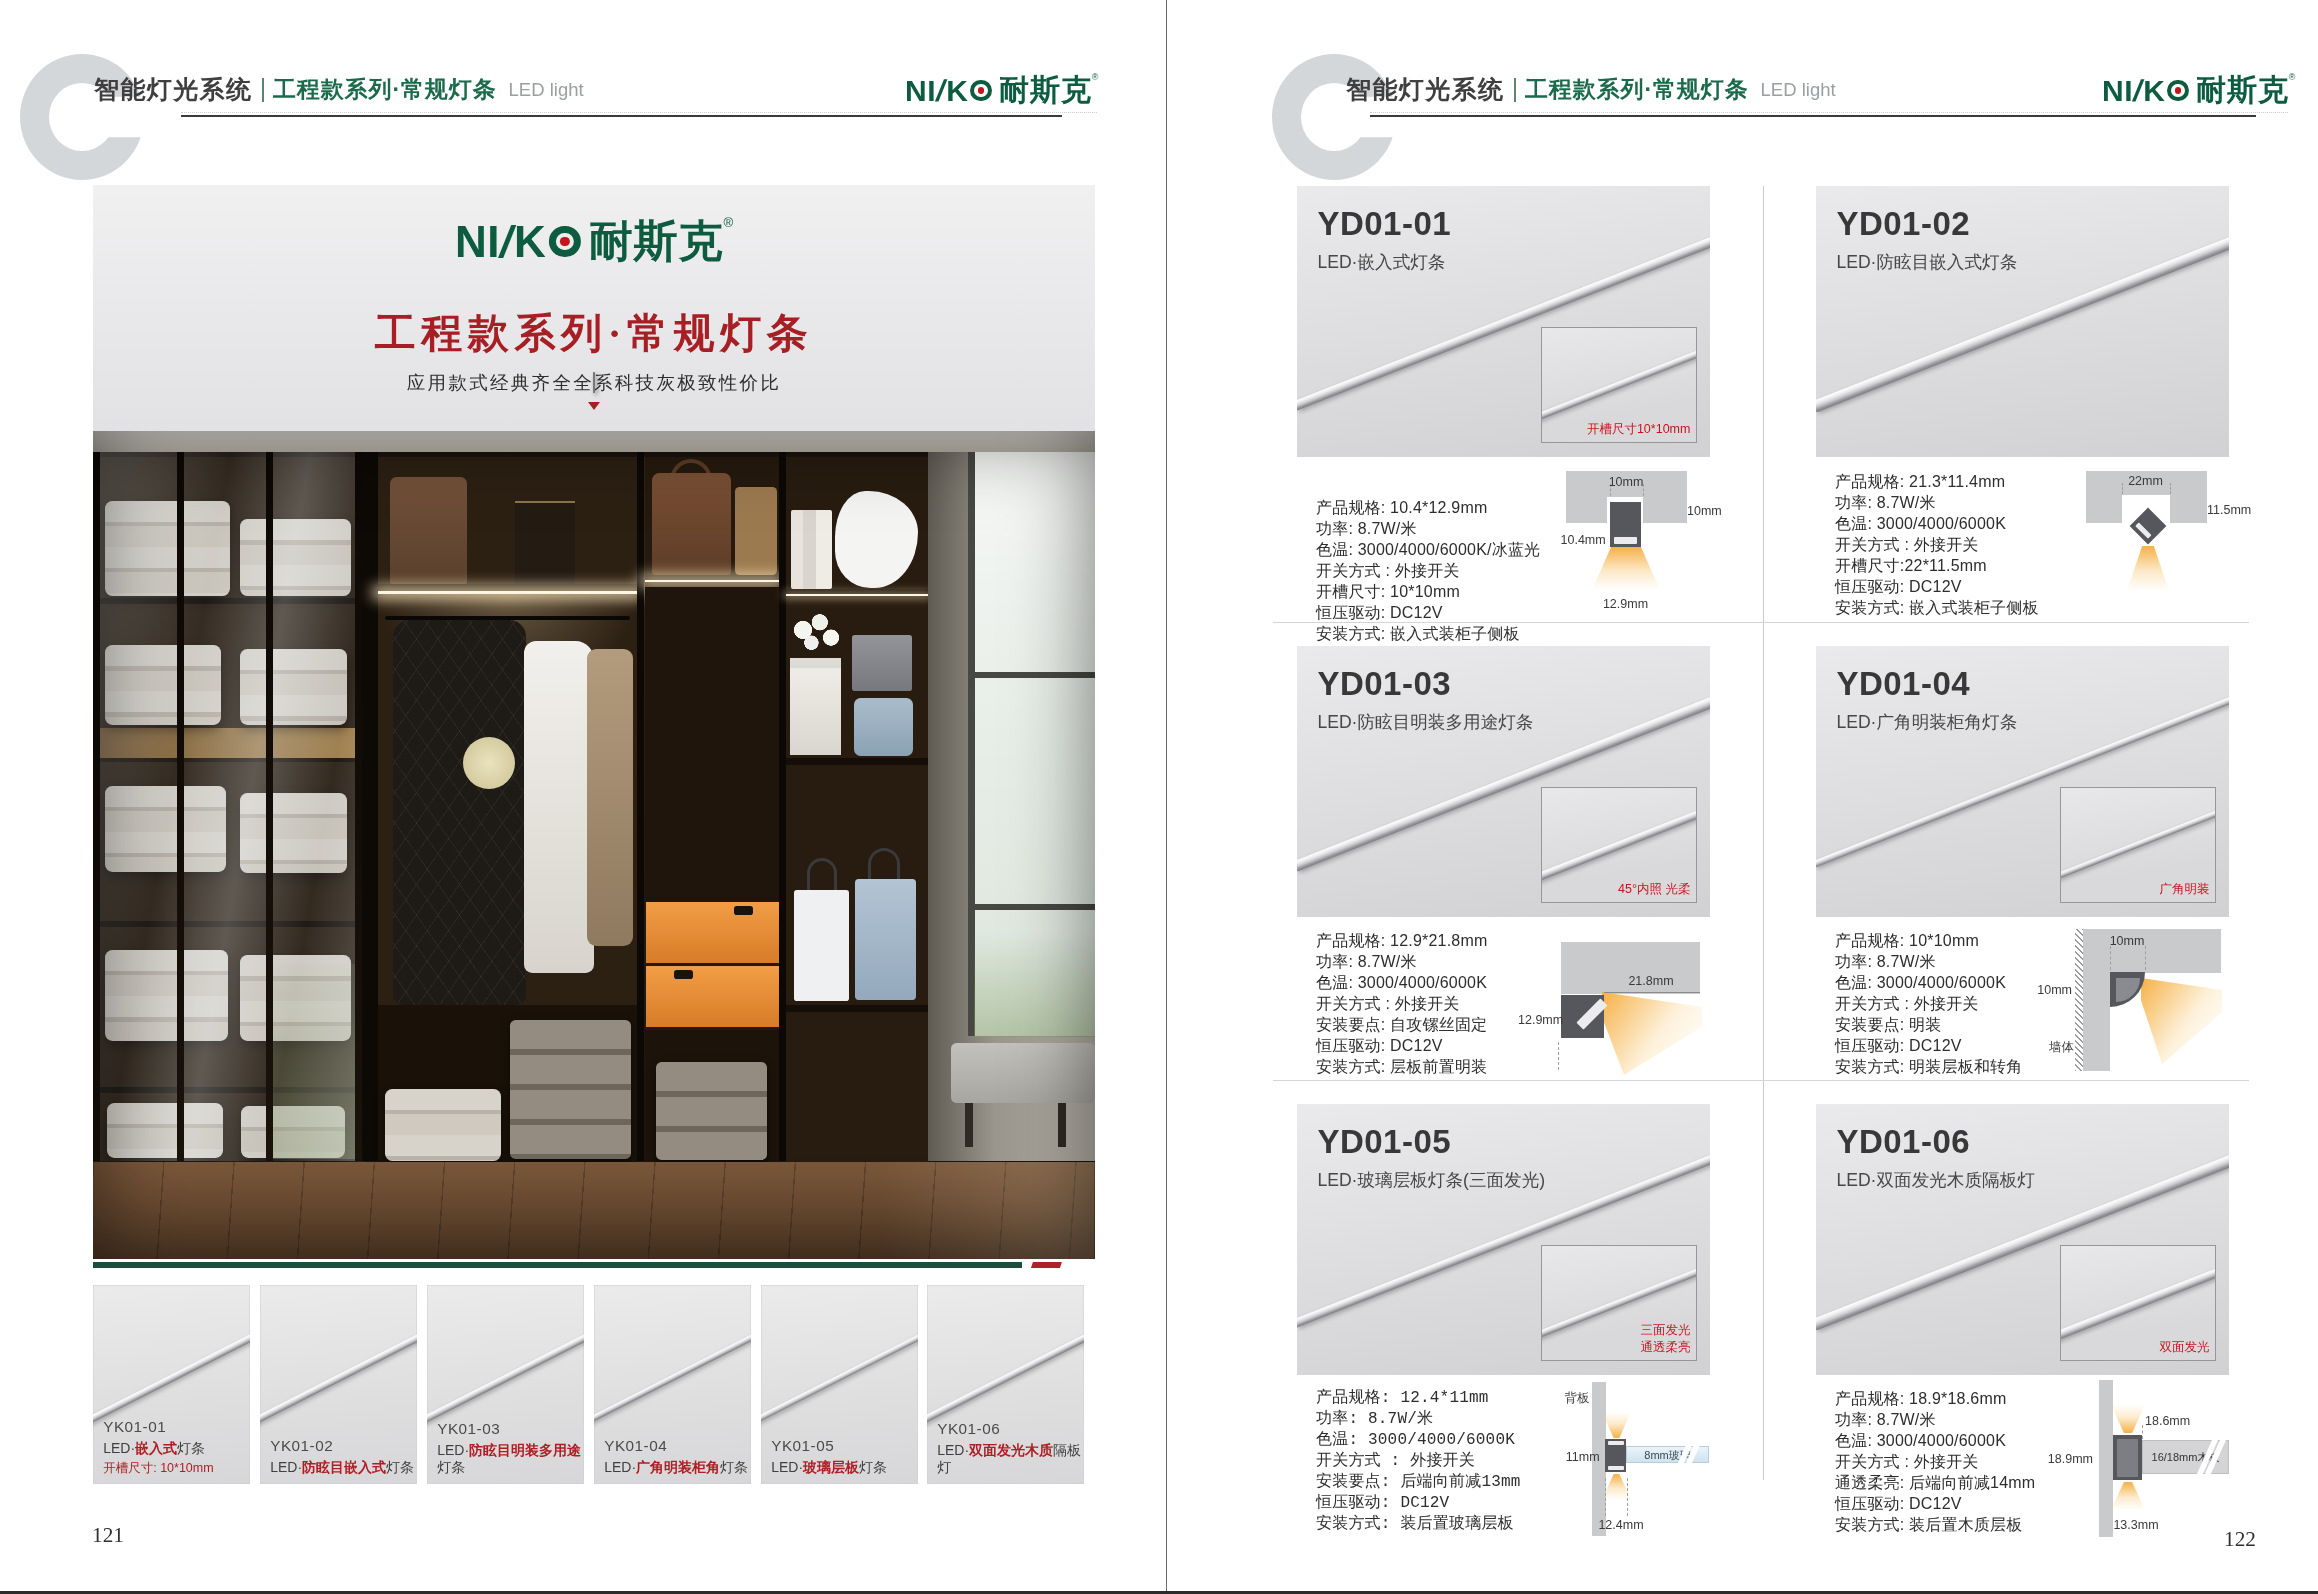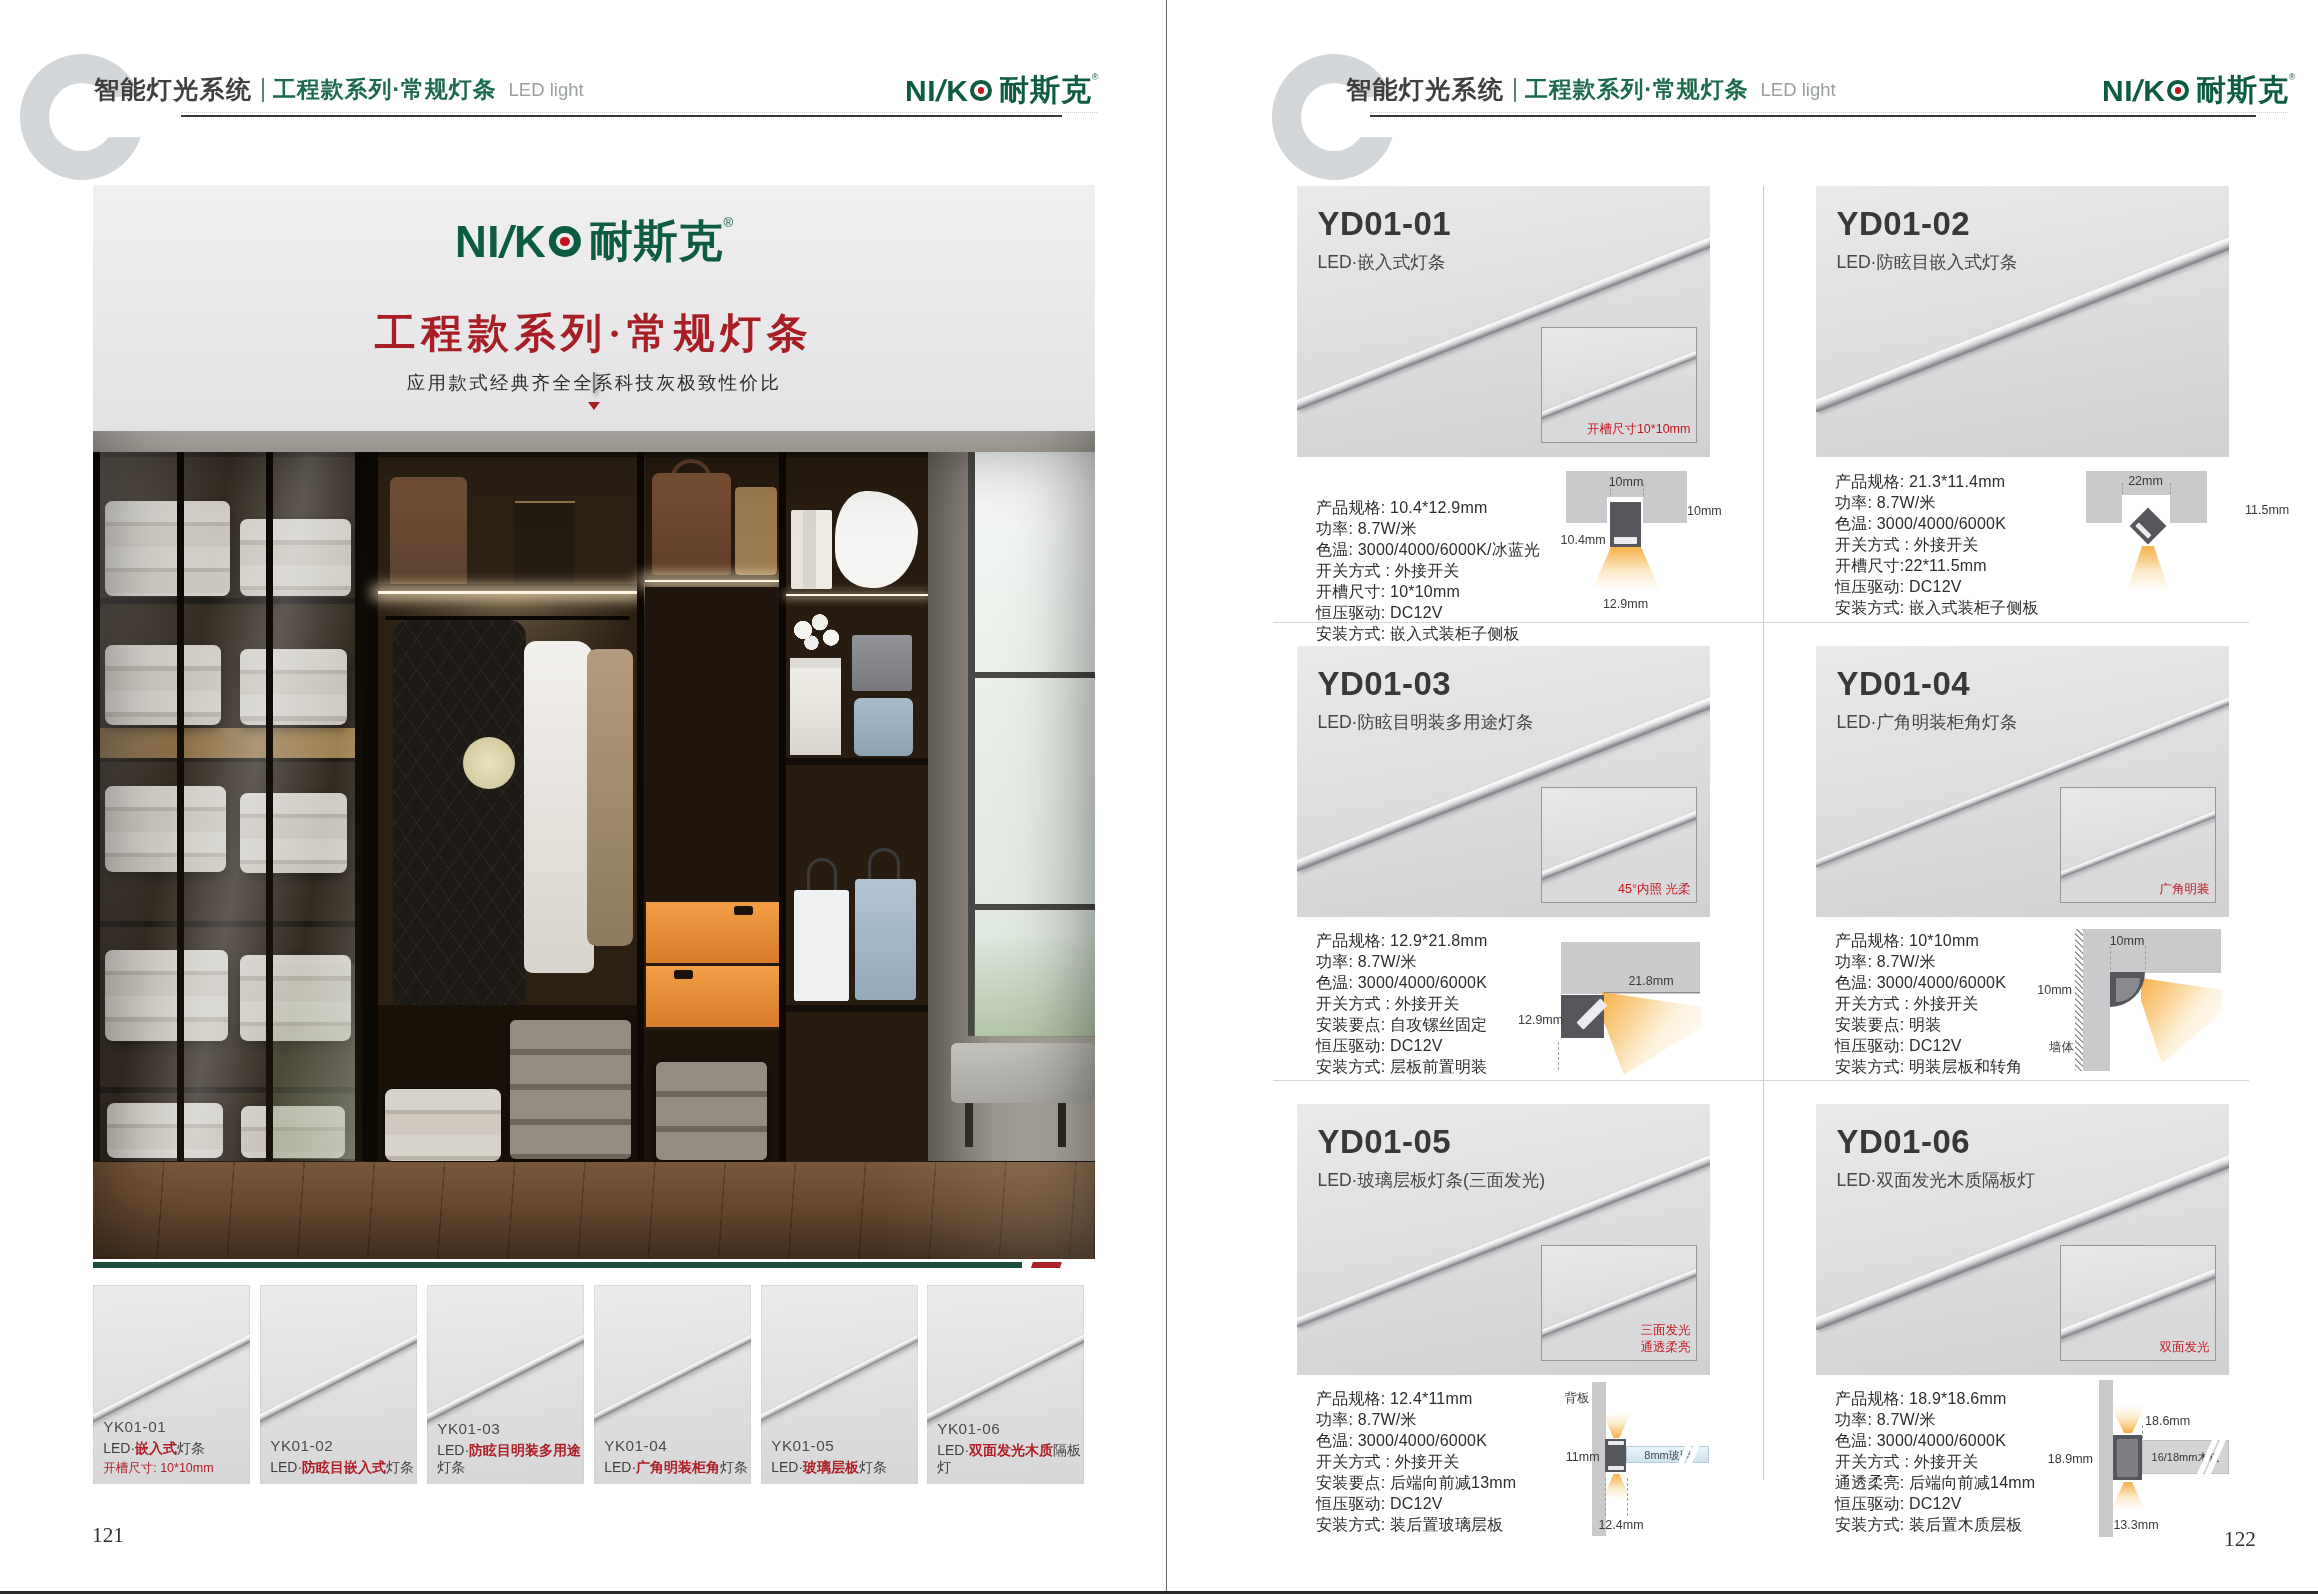--- a/index.html
+++ b/index.html
@@ -364,21 +364,21 @@
   <div class="diag" style="left:2067px;top:463px;">
     <div class="dpanel" style="left:18.5px;top:8.3px;width:121px;height:52px;"></div>
     <div class="dnotch" style="left:55px;top:32px;width:48px;height:28px;"></div>
     <div class="dprofile" style="left:68px;top:50px;width:26px;height:26px;transform:rotate(45deg);">
       <div class="dlens" style="left:3.7px;bottom:3.7px;width:18.5px;height:5.6px;"></div>
     </div>
     <div class="dglow" style="left:60px;top:83px;width:42px;height:45px;clip-path:polygon(36% 0,64% 0,100% 100%,0 100%);"></div>
     <div class="dash-v" style="left:55px;top:20.4px;height:11px;"></div>
     <div class="dash-v" style="left:103px;top:20.4px;height:11px;"></div>
     <div class="dim" style="left:46px;top:11px;width:65px;text-align:center;">22mm</div>
-    <div class="dim" style="left:140px;top:40px;padding-left:38px;">11.5mm</div>
+    <div class="dim" style="left:140px;top:40px;">11.5mm</div>
   </div>
 
   <div class="pimg" style="left:1297px;top:646px;">
     <div class="bar" style="left:-18.5px;top:130px;width:464px;height:11px;transform:rotate(-21.5deg);"></div>
     <div class="ptitle">
       <div class="pcode">YD01-03</div>
       <div class="pname">LED·防眩目明装多用途灯条</div>
     </div>
     <div class="inset">
       <div class="bar" style="left:-21px;top:53px;width:199px;height:8.3px;transform:rotate(-21.5deg);"></div>
@@ -452,21 +452,21 @@
       <div class="pname">LED·玻璃层板灯条(三面发光)</div>
     </div>
     <div class="inset">
       <div class="bar" style="left:-21px;top:53px;width:199px;height:7px;transform:rotate(-21.5deg);"></div>
       <div class="badge">
           <div class="badge-line">三面发光</div>
           <div class="badge-line">通透柔亮</div>
         </div>
     </div>
   </div>
-  <div class="specs" style="left:1316px;top:1388px;">
+  <div class="specs" style="left:1316px;top:1388px;font-family:Liberation Mono, monospace;">
       <div class="spec-line">产品规格: 12.4*11mm</div>
       <div class="spec-line">功率: 8.7W/米</div>
       <div class="spec-line">色温: 3000/4000/6000K</div>
       <div class="spec-line">开关方式 : 外接开关</div>
       <div class="spec-line">安装要点: 后端向前减13mm</div>
       <div class="spec-line">恒压驱动: DC12V</div>
       <div class="spec-line">安装方式: 装后置玻璃层板</div>
     </div>
   <div class="diag" style="left:1547px;top:1380px;">
     <div class="dpanel" style="left:45px;top:1.9px;width:14px;height:154px;"></div>

